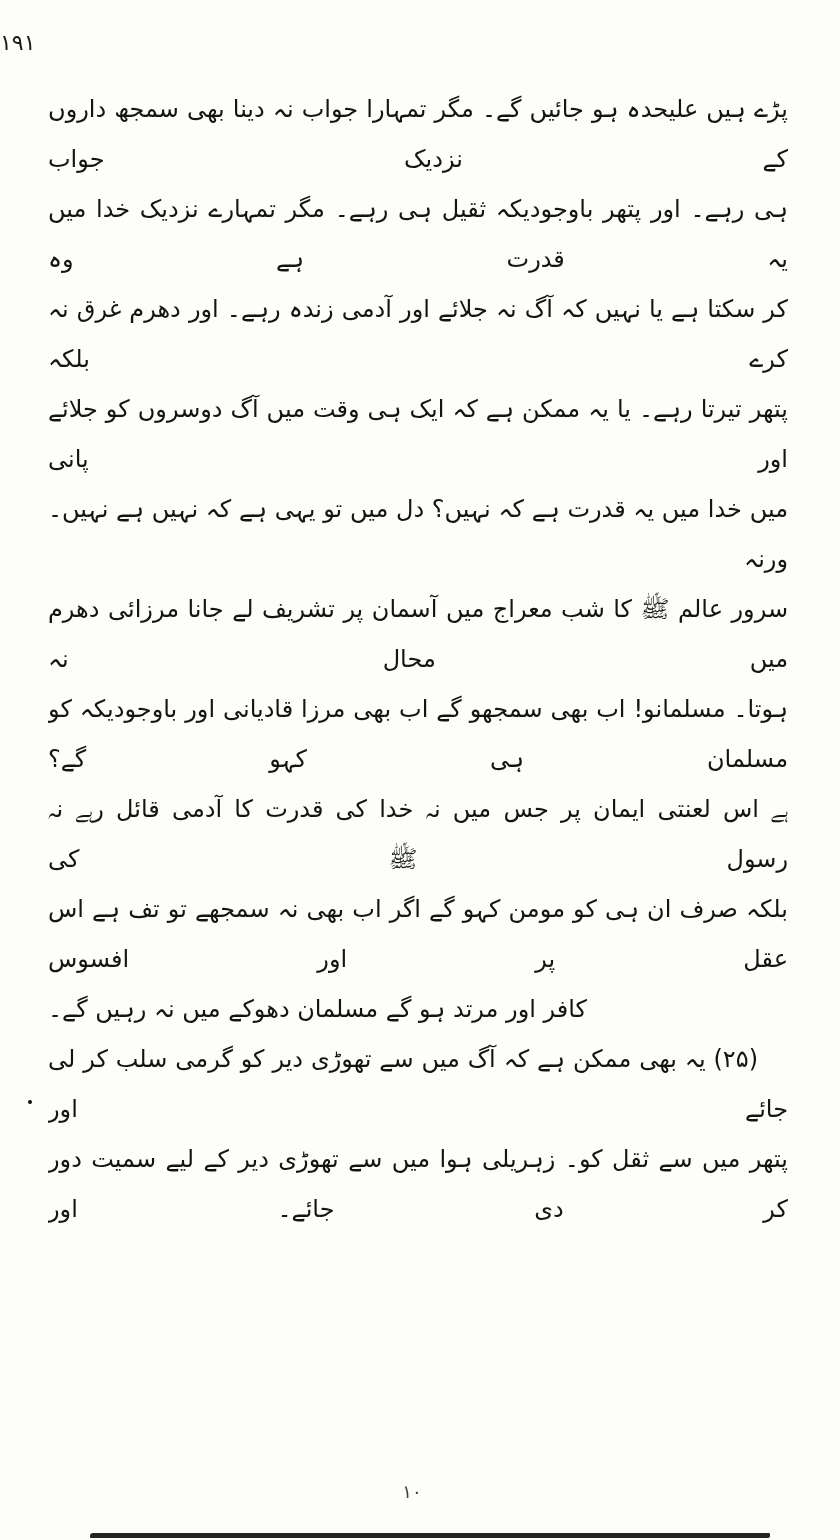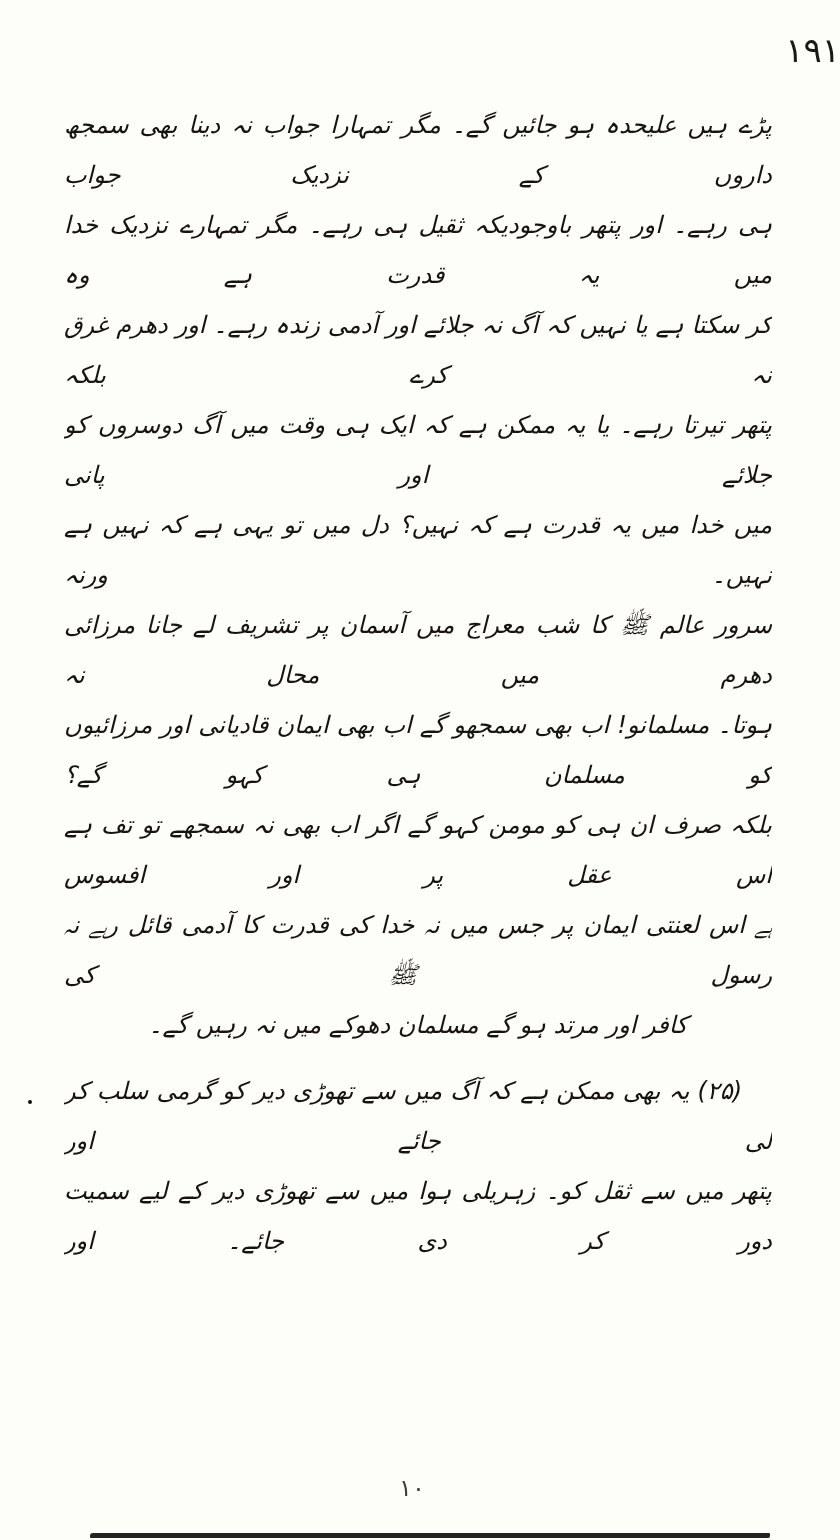--- a/index.html
+++ b/index.html
@@ -19,61 +19,60 @@
   .page {
     position: absolute;
     inset: 0;
     direction: rtl;
   }
   .page-number-top {
     position: absolute;
     top: 30px;
     left: 0;
     right: 0;
-    text-align: right;
-    font-size: 34px;
+    text-align: left;
+    font-size: 22px;
     letter-spacing: 2px;
     color: #1b1915;
   }
   .text-block {
     position: absolute;
     top: 84px;
     right: 52px;
     left: 48px;
     direction: rtl;
     font-size: 24px;
     line-height: 50px;
     color: #17140f;
   }
   .para {
-    margin: 16px;
+    margin: 0;
     padding: 0;
-    font-style: italic;
   }
   .line {
     text-align: justify;
     text-align-last: justify;
     min-height: 50px;
     overflow: hidden;
     white-space: normal;
   }
   .line--end {
-    text-align: center;
+    text-align: left;
     text-align-last: auto;
   }
   .line--indent {
     text-indent: 30px;
   }
   .page-number-bottom {
     position: absolute;
     bottom: 38px;
     left: 0;
     right: 16px;
     text-align: center;
-    font-size: 24px;
+    font-size: 18px;
     color: #404040;
   }
   .scan-artifact {
     position: absolute;
     bottom: 2px;
     right: 70px;
     left: 90px;
     height: 5px;
     background: #0c0c0c;
     border-radius: 3px 1px 2px 1px;
@@ -94,23 +93,23 @@
 
   <div class="text-block">
 
     <div class="para">
       <div class="line">پڑے ہیں علیحدہ ہو جائیں گے۔ مگر تمہارا جواب نہ دینا بھی سمجھ داروں کے نزدیک جواب</div>
       <div class="line">ہی رہے۔ اور پتھر باوجودیکہ ثقیل ہی رہے۔ مگر تمہارے نزدیک خدا میں یہ قدرت ہے وہ</div>
       <div class="line">کر سکتا ہے یا نہیں کہ آگ نہ جلائے اور آدمی زندہ رہے۔ اور دھرم غرق نہ کرے بلکہ</div>
       <div class="line">پتھر تیرتا رہے۔ یا یہ ممکن ہے کہ ایک ہی وقت میں آگ دوسروں کو جلائے اور پانی</div>
       <div class="line">میں خدا میں یہ قدرت ہے کہ نہیں؟ دل میں تو یہی ہے کہ نہیں ہے نہیں۔ ورنہ</div>
       <div class="line">سرور عالم ﷺ کا شب معراج میں آسمان پر تشریف لے جانا مرزائی دھرم میں محال نہ</div>
-      <div class="line">ہوتا۔ مسلمانو! اب بھی سمجھو گے اب بھی ایمان قادیانی اور مرزائیوں کو مسلمان ہی کہو گے؟</div>
+      <div class="line">ہوتا۔ مسلمانو! اب بھی سمجھو گے اب بھی مرزا قادیانی اور باوجودیکہ کو مسلمان ہی کہو گے؟</div>
+      <div class="line">ہے اس لعنتی ایمان پر جس میں نہ خدا کی قدرت کا آدمی قائل رہے نہ رسول ﷺ کی</div>
       <div class="line">بلکہ صرف ان ہی کو مومن کہو گے اگر اب بھی نہ سمجھے تو تف ہے اس عقل پر اور افسوس</div>
-      <div class="line">ہے اس لعنتی ایمان پر جس میں نہ خدا کی قدرت کا آدمی قائل رہے نہ رسول ﷺ کی</div>
       <div class="line line--end">کافر اور مرتد ہو گے مسلمان دھوکے میں نہ رہیں گے۔</div>
     </div>
 
     <div class="para">
       <div class="line line--indent">(۲۵) یہ بھی ممکن ہے کہ آگ میں سے تھوڑی دیر کو گرمی سلب کر لی جائے اور</div>
       <div class="line">پتھر میں سے ثقل کو۔ زہریلی ہوا میں سے تھوڑی دیر کے لیے سمیت دور کر دی جائے۔ اور</div>
 
     </div>
 
   </div>

